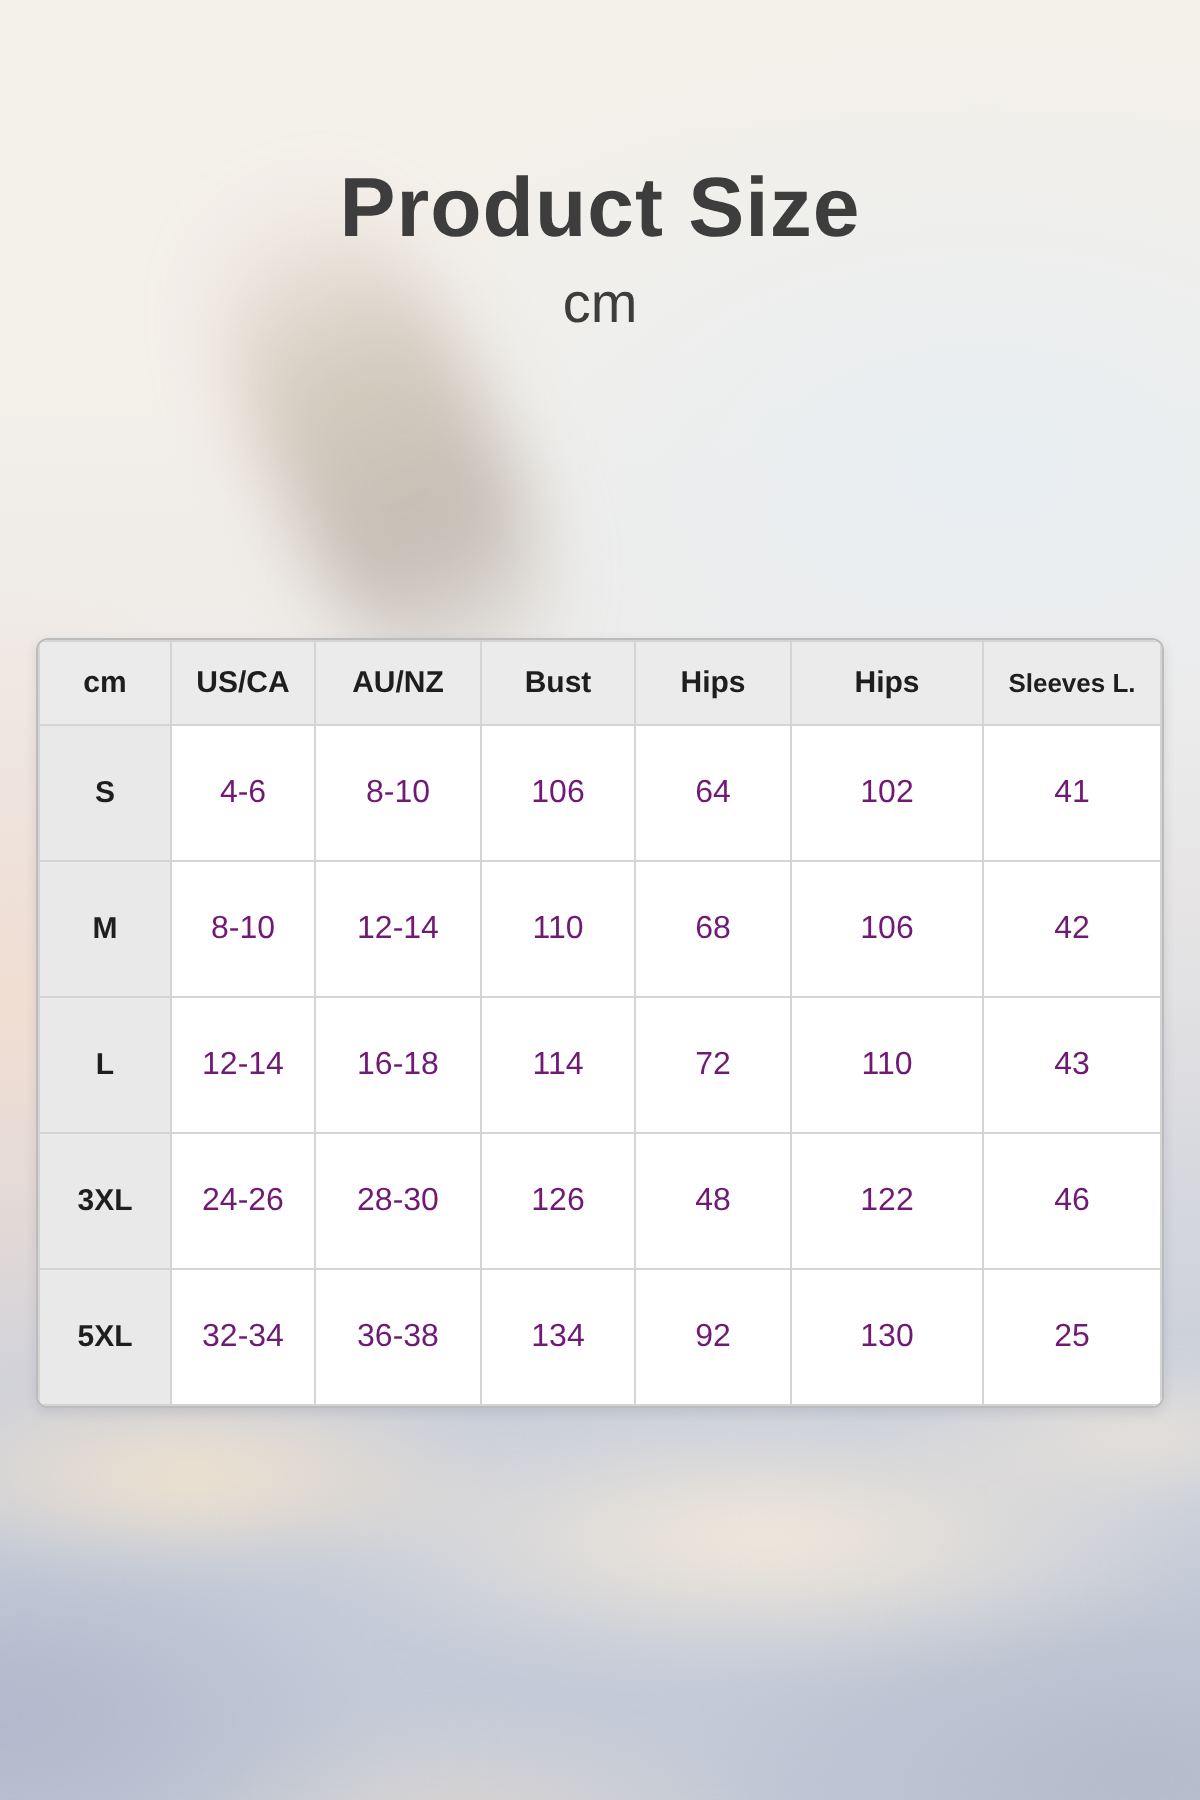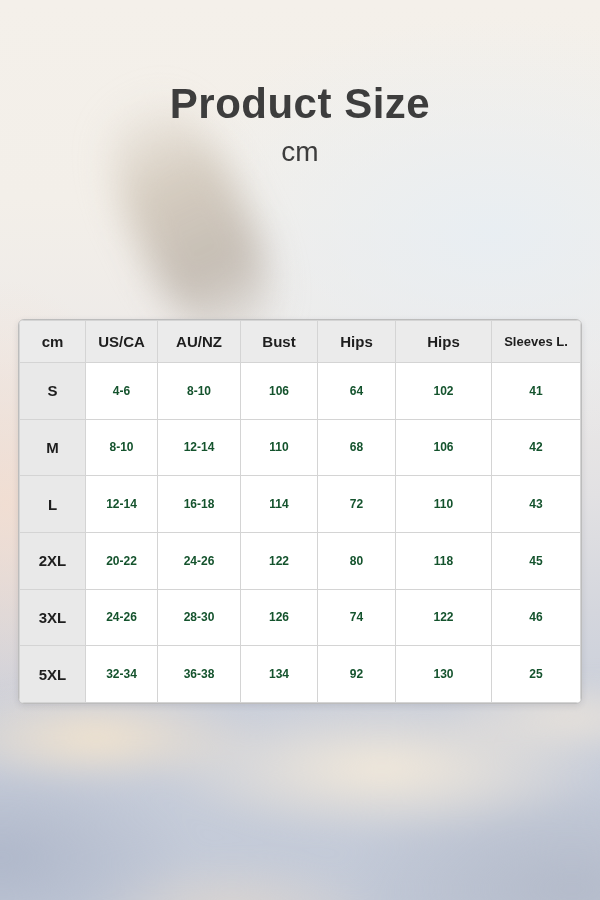--- a/index.html
+++ b/index.html
@@ -57,21 +57,21 @@
   th, td {
     border: 1px solid #d4d4d4; text-align: center; vertical-align: middle; padding: 0;
   }
   thead th {
     background: #ebebeb; font-size: 15px; font-weight: 700; color: #1e1e1e; height: 42px;
   }
   thead th.small { font-size: 13px; }
   tbody th {
     background: #e9e9e9; font-size: 15px; font-weight: 700; color: #1e1e1e;
   }
-  tbody td { background: #ffffff; font-size: 12px; font-weight: 700; color: #14532d; }
+  tbody td { background: #ffffff; font-size: 16px; font-weight: 400; color: #701a75; }
 </style>
 </head>
 <body>
 
 <div class="page">
   <div class="bg">
     <div class="wing"></div>
     <div class="clouds"></div>
   </div>
 
@@ -122,34 +122,25 @@
         <tr>
           <th>L</th>
           <td>12-14</td>
           <td>16-18</td>
           <td>114</td>
           <td>72</td>
           <td>110</td>
           <td>43</td>
         </tr>
         <tr>
-          <th>2XL</th>
-          <td>20-22</td>
-          <td>24-26</td>
-          <td>122</td>
-          <td>80</td>
-          <td>118</td>
-          <td>45</td>
-        </tr>
-        <tr>
           <th>3XL</th>
           <td>24-26</td>
           <td>28-30</td>
           <td>126</td>
-          <td>74</td>
+          <td>48</td>
           <td>122</td>
           <td>46</td>
         </tr>
         <tr>
           <th>5XL</th>
           <td>32-34</td>
           <td>36-38</td>
           <td>134</td>
           <td>92</td>
           <td>130</td>

